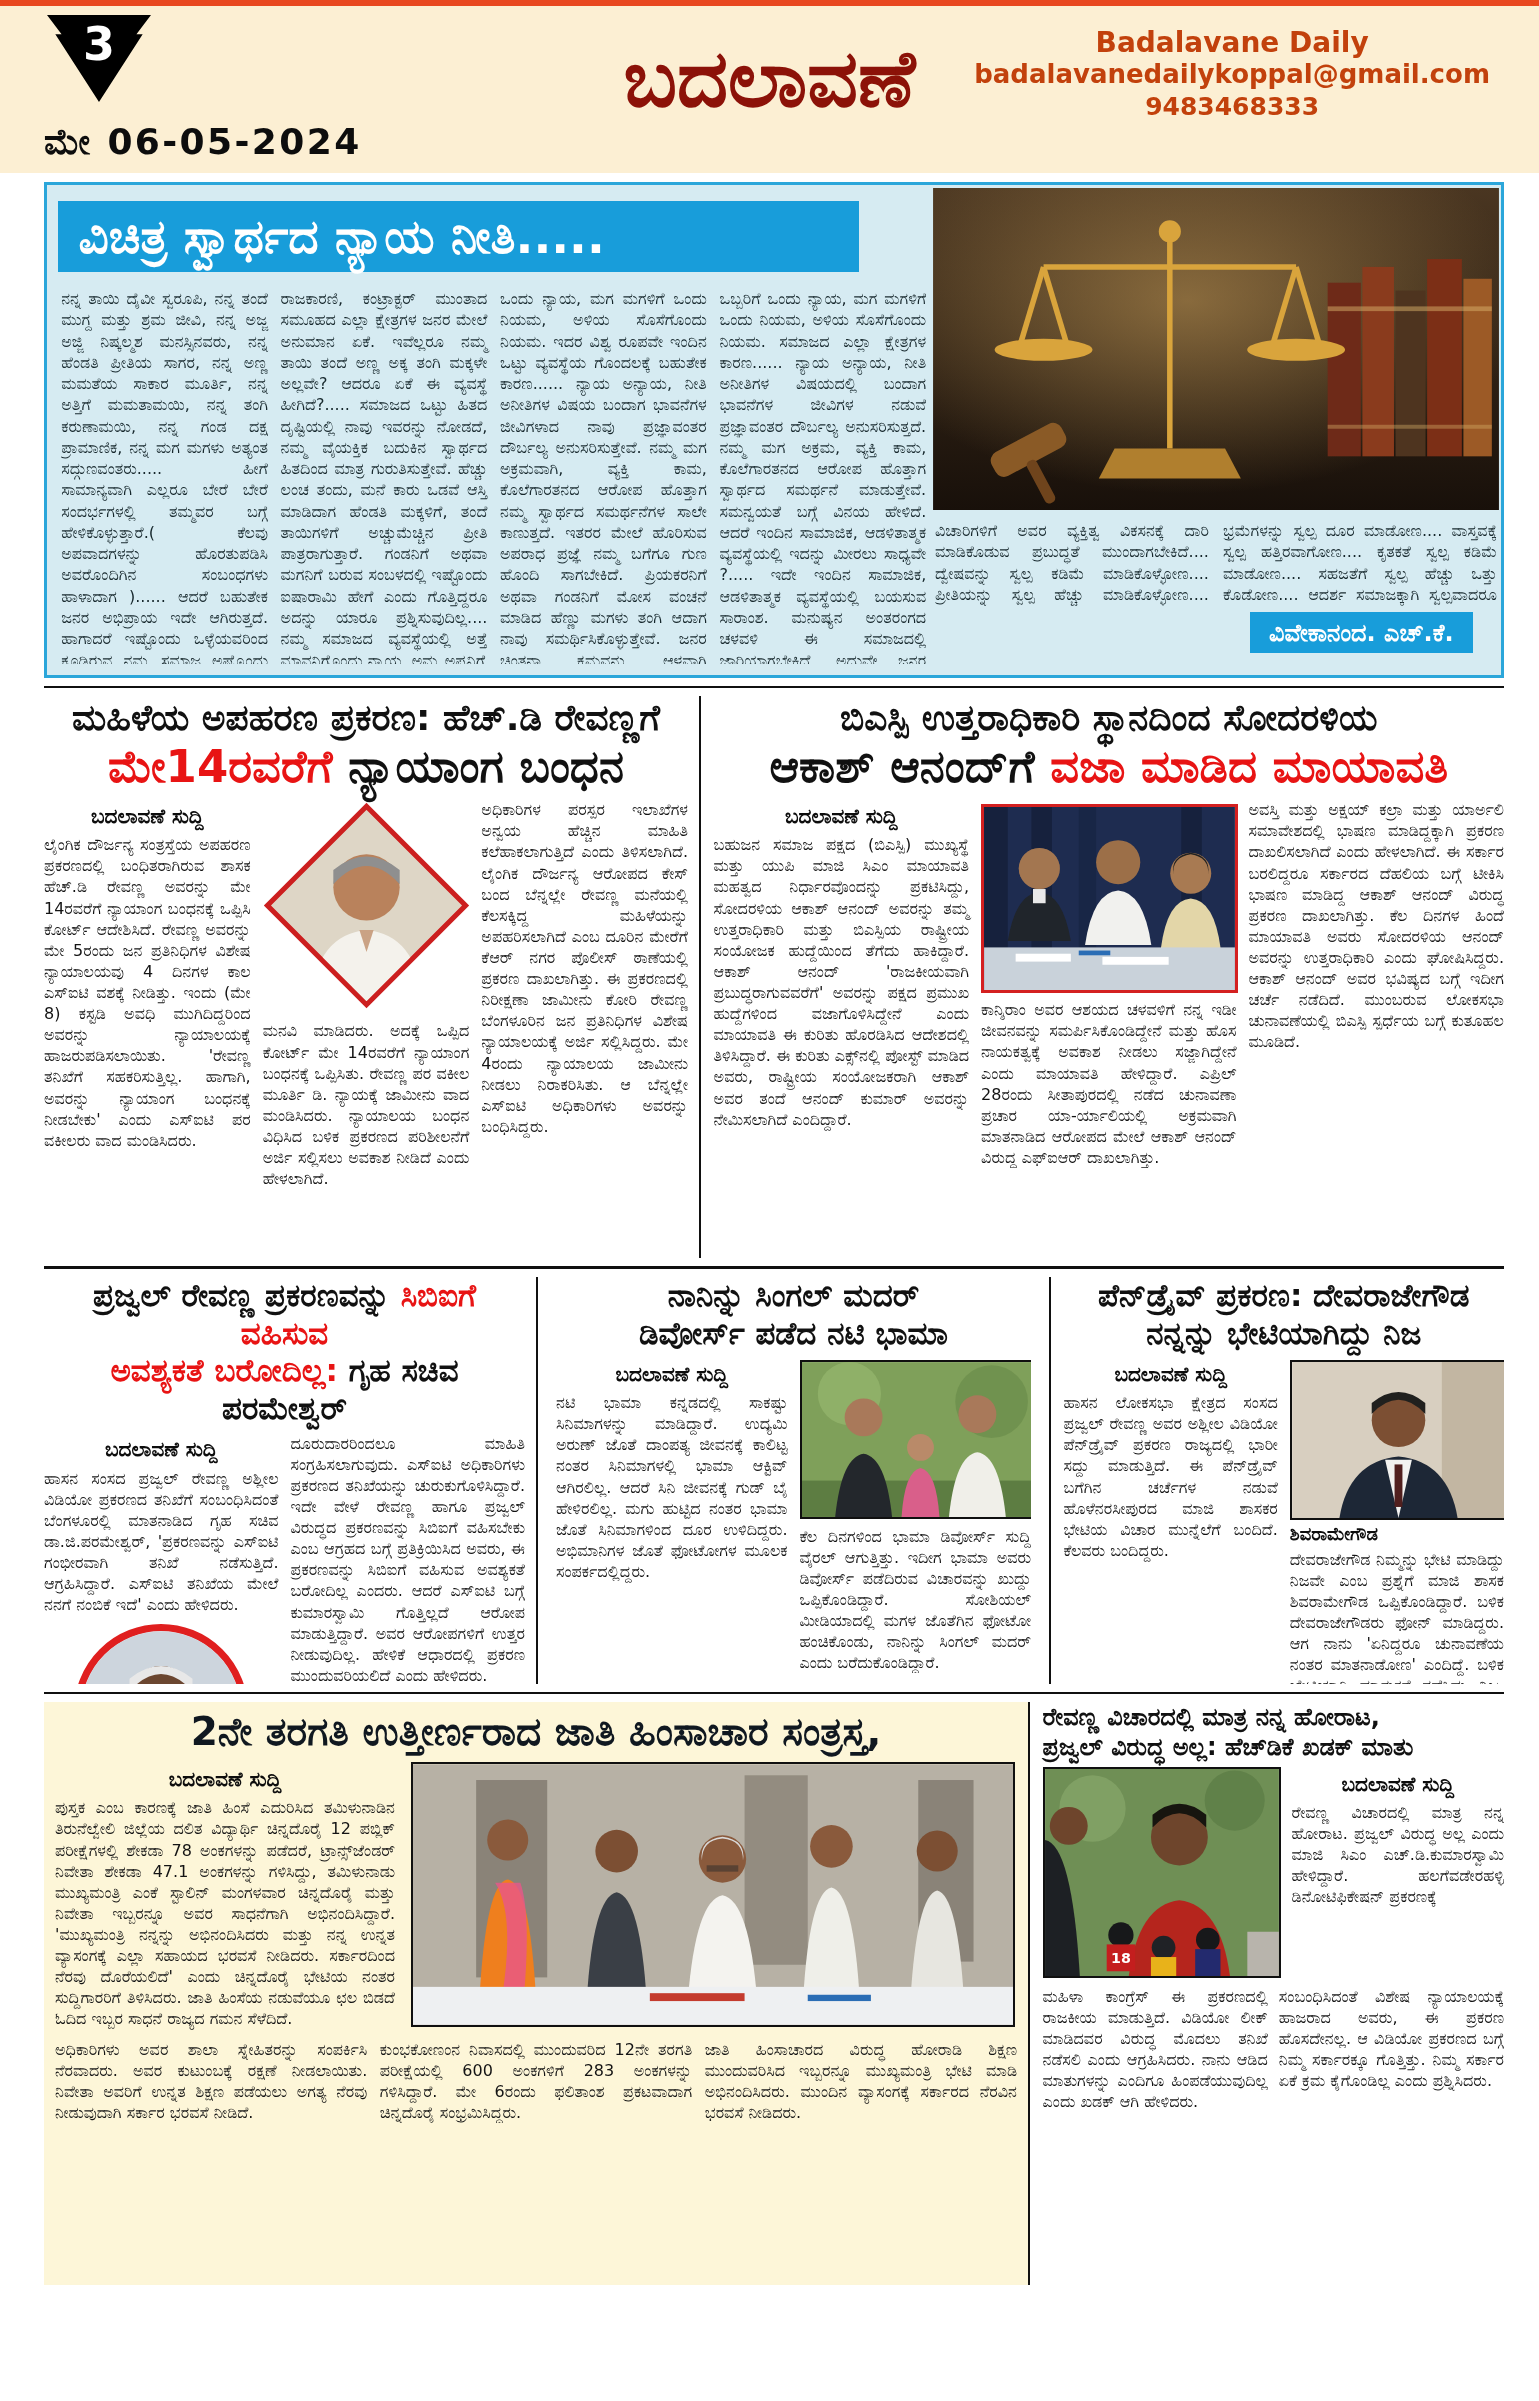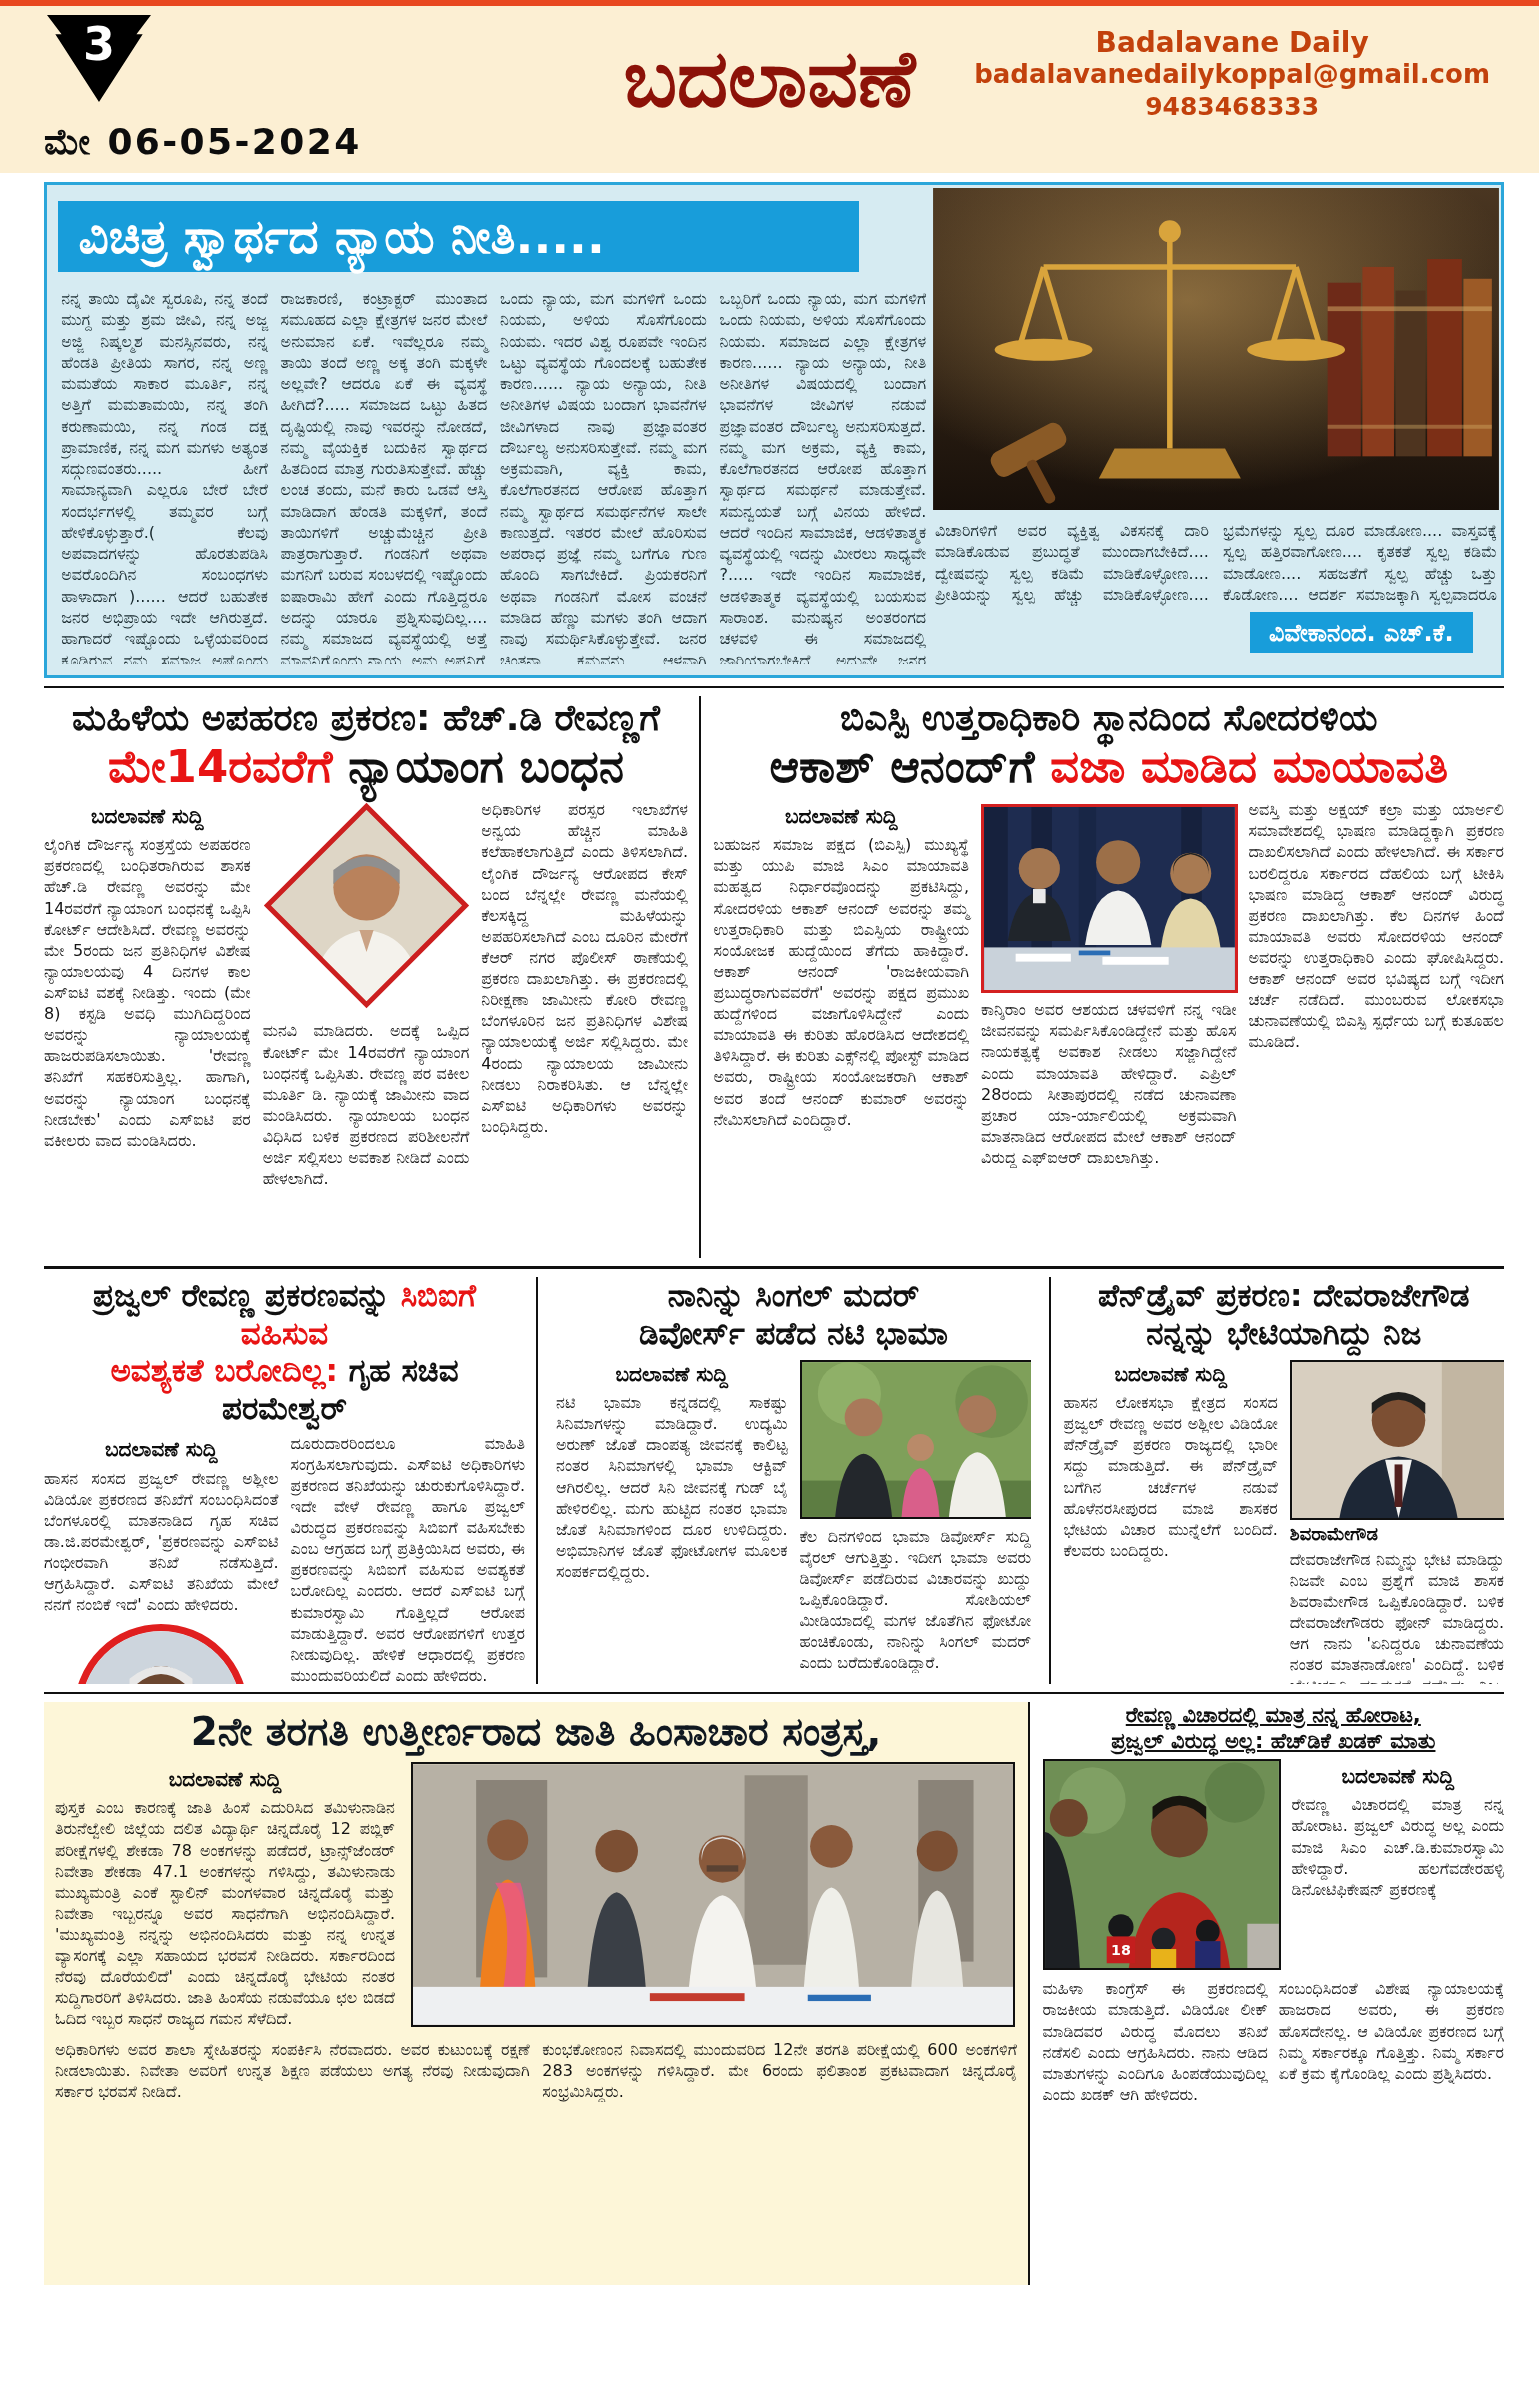--- a/index.html
+++ b/index.html
@@ -56,21 +56,21 @@
   .cols2{display:flex;gap:12px;margin-top:4.7px;overflow:hidden;}
   .cols2>div{flex:1;min-width:0;}
   .circle-wrap{text-align:center;margin-top:6.3px;}
   .pcap{font-size:18px;font-weight:bold;margin:3.2px 0;color:#0d0d0d;}
   
   .band4{display:flex;margin:0 35px 0 44px;height:583px;overflow:hidden;}
   .art-stalin{width:986px;background:#fdf6d8;border-right:2.4px solid #111;
               padding:6.3px 11px;box-sizing:border-box;}
   .art-hdk{flex:1;padding-left:12.6px;box-sizing:border-box;}
   .h4{font-size:39px;font-weight:bold;text-align:center;line-height:1.22;color:#101820;}
-  .h5{font-size:21px;font-weight:bold;text-align:center;line-height:1.25;text-decoration:underline;}
+  .h5{font-size:24px;font-weight:bold;text-align:left;line-height:1.25;}
   .stalin-top{display:flex;gap:14.2px;margin-top:6.3px;}
   .stalin-left{width:340px;}
   .stalin-foot{display:flex;gap:12.6px;margin-top:9.5px;overflow:hidden;}
   .stalin-foot>div{flex:1;min-width:0;}
   .hdk-top{display:flex;gap:11px;margin-top:4.7px;}
   .hdk-foot{display:flex;gap:11px;margin-top:8px;overflow:hidden;}
   .hdk-foot>div{flex:1;min-width:0;}
 </style>
 </head>
 <body>
@@ -372,20 +372,21 @@
 
             <rect x="0" y="282" width="760" height="48" fill="#eef0f2"></rect>
             <rect x="300" y="290" width="120" height="10" fill="#c43b2e"></rect>
             <rect x="500" y="292" width="80" height="8" fill="#2a6db5"></rect>
           </svg>
         </div>
       </div>
       <div class="stalin-foot">
         <div class="bodytxt">ಅಧಿಕಾರಿಗಳು ಅವರ ಶಾಲಾ ಸ್ನೇಹಿತರನ್ನು ಸಂಪರ್ಕಿಸಿ ನೆರವಾದರು. ಅವರ ಕುಟುಂಬಕ್ಕೆ ರಕ್ಷಣೆ ನೀಡಲಾಯಿತು. ನಿವೇತಾ ಅವರಿಗೆ ಉನ್ನತ ಶಿಕ್ಷಣ ಪಡೆಯಲು ಅಗತ್ಯ ನೆರವು ನೀಡುವುದಾಗಿ ಸರ್ಕಾರ ಭರವಸೆ ನೀಡಿದೆ.</div>
         <div class="bodytxt">ಕುಂಭಕೋಣಂನ ನಿವಾಸದಲ್ಲಿ ಮುಂದುವರಿದ 12ನೇ ತರಗತಿ ಪರೀಕ್ಷೆಯಲ್ಲಿ 600 ಅಂಕಗಳಿಗೆ 283 ಅಂಕಗಳನ್ನು ಗಳಿಸಿದ್ದಾರೆ. ಮೇ 6ರಂದು ಫಲಿತಾಂಶ ಪ್ರಕಟವಾದಾಗ ಚಿನ್ನದೊರೈ ಸಂಭ್ರಮಿಸಿದ್ದರು.</div>
+        <div class="bodytxt">ಜಾತಿ ಹಿಂಸಾಚಾರದ ವಿರುದ್ಧ ಹೋರಾಡಿ ಶಿಕ್ಷಣ ಮುಂದುವರಿಸಿದ ಇಬ್ಬರನ್ನೂ ಮುಖ್ಯಮಂತ್ರಿ ಭೇಟಿ ಮಾಡಿ ಅಭಿನಂದಿಸಿದರು. ಮುಂದಿನ ವ್ಯಾಸಂಗಕ್ಕೆ ಸರ್ಕಾರದ ನೆರವಿನ ಭರವಸೆ ನೀಡಿದರು.</div>
       </div>
     </article>
 
     <article class="art-hdk">
       <div class="h5">
         <span>ರೇವಣ್ಣ ವಿಚಾರದಲ್ಲಿ ಮಾತ್ರ ನನ್ನ ಹೋರಾಟ,</span><br>
         <span>ಪ್ರಜ್ವಲ್ ವಿರುದ್ಧ ಅಲ್ಲ: ಹೆಚ್‌ಡಿಕೆ ಖಡಕ್ ಮಾತು</span>
       </div>
       <div class="hdk-top">
         <svg class="photo-blk" width="234" height="207" viewBox="0 0 296 262">

